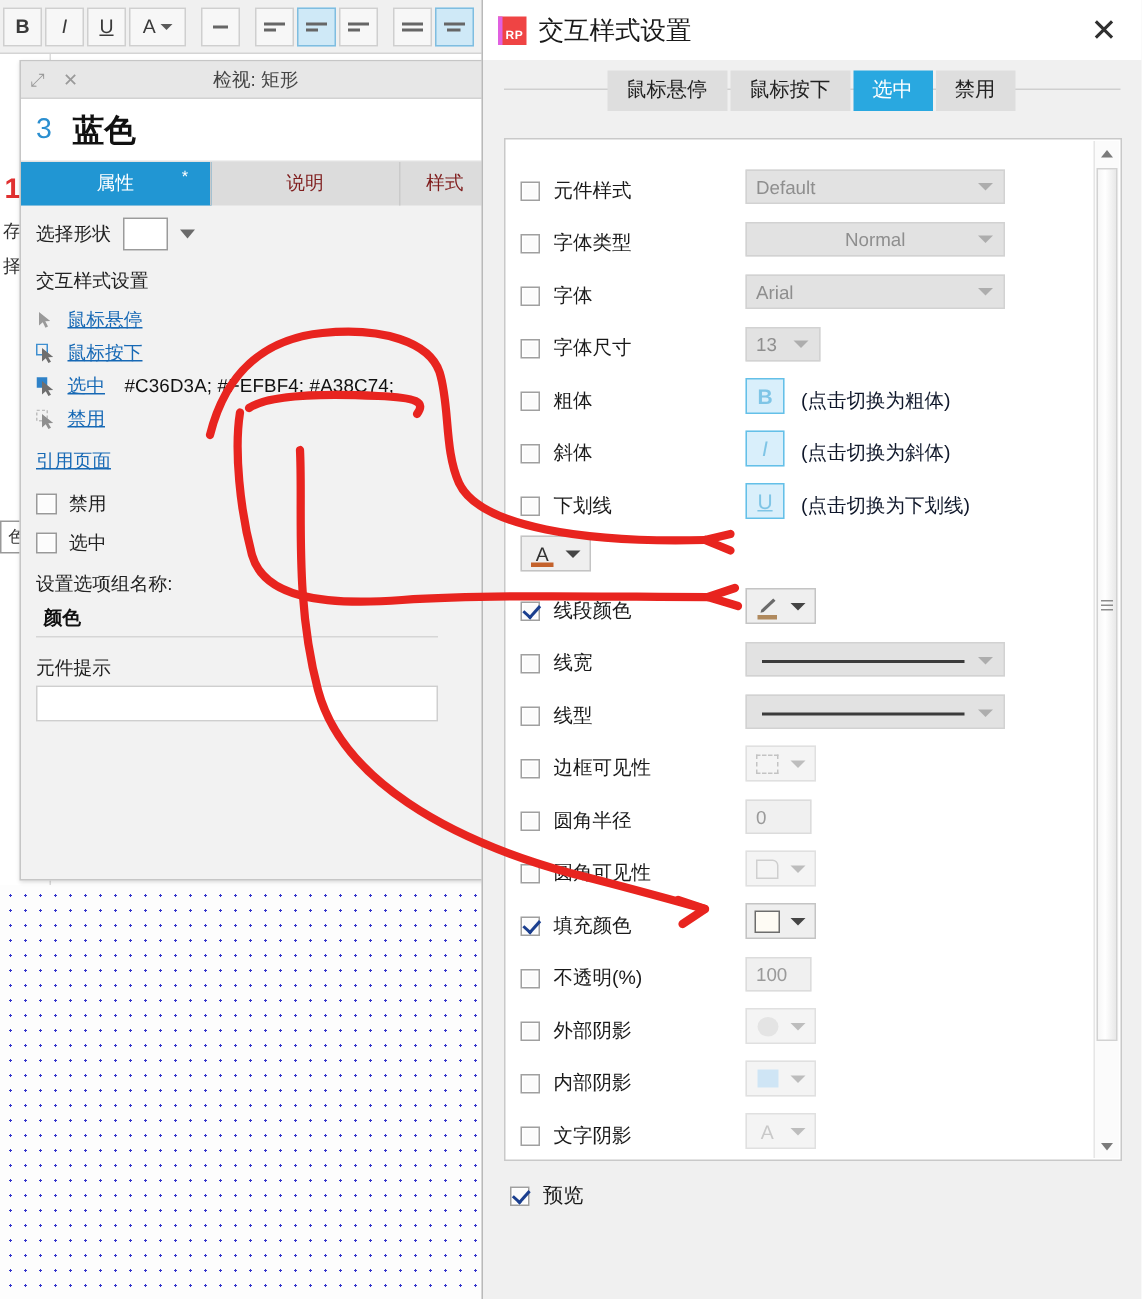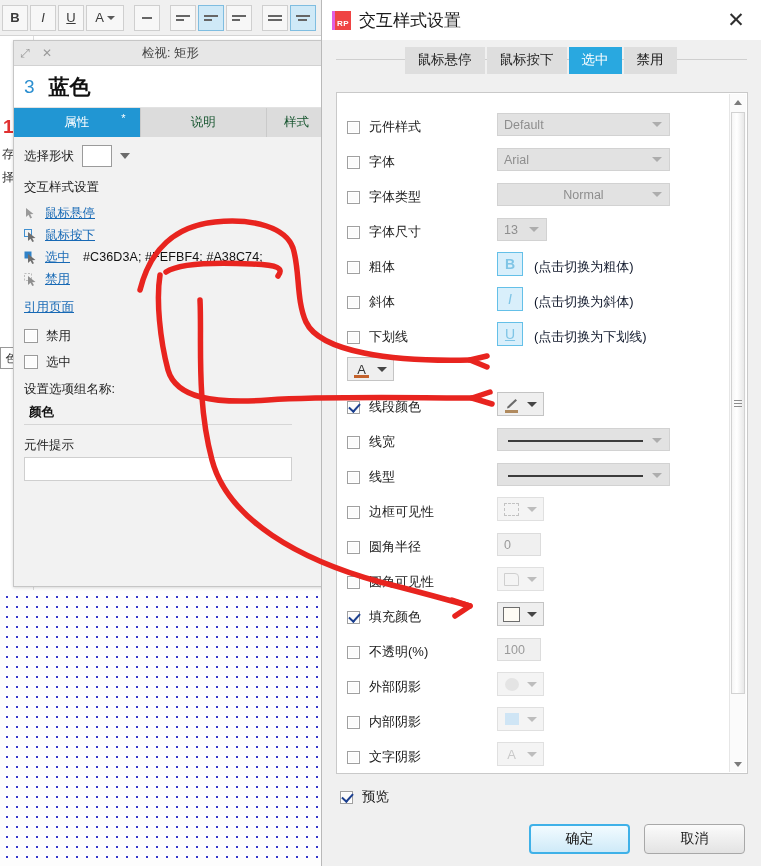--- a/index.html
+++ b/index.html
@@ -68,21 +68,21 @@
   .insp-title .txt { position: absolute; left: 0; right: 0; text-align: center; }
   .insp-head {
     height: 42px; background: #fff; border-bottom: 1px solid #e2e2e2;
     display: flex; align-items: center; padding: 0 10px; gap: 14px;
   }
   .insp-head .num { color: #2b8fd0; font-size: 19px; }
   .insp-head .nm { color: #111; font-size: 21px; font-weight: bold; }
   .insp-tabs { display: flex; height: 29px; background: #dcdcdc; }
   .insp-tab {
     flex: 1; display: flex; align-items: center; justify-content: center;
-    font-size: 12.5px; color: #14532d; border-right: 1px solid #cacaca; position: relative;
+    font-size: 12.5px; color: #7f1d1d; border-right: 1px solid #cacaca; position: relative;
   }
   .insp-tab.active { background: #2196d3; color: #fff; }
   .insp-tab .star { position: absolute; right: 14px; top: 4px; font-size: 11px; }
   .insp-body { padding: 8px 10px; font-size: 12.5px; color: #222; }
   .row-shape { display:flex; align-items:center; gap:8px; margin-bottom:12px;}
   .shape-sw { width:30px; height:22px; border:1px solid #9b9b9b; background:#fff; }
   .sel-caret { width:0;height:0;border-left:5px solid transparent;border-right:5px solid transparent;border-top:6px solid #6b6b6b;}
   .sect-title { font-size:12.5px; color:#222; margin:2px 0 6px; }
   .state-row { display:flex; align-items:center; gap:7px; height:22px; }
   .state-ic { width:14px; height:13px; position:relative; }
@@ -380,35 +380,35 @@
             </div>
           <div class="sel wide">
             <span>Default</span>
             <span class="ar"></span>
             </div>
         </div>
 
         <div class="prow">
           <div class="lbl">
               <span class="ck"></span>
+            <span>字体类型</span>
+            </div>
+          <div class="sel wide" style="justify-content:center">
+            <span>Normal</span>
+            <span class="ar"></span>
+            </div>
+        </div>
+
+        <div class="prow">
+          <div class="lbl">
+              <span class="ck"></span>
             <span>字体</span>
             </div>
           <div class="sel wide">
             <span>Arial</span>
-            <span class="ar"></span>
-            </div>
-        </div>
-
-        <div class="prow">
-          <div class="lbl">
-              <span class="ck"></span>
-            <span>字体类型</span>
-            </div>
-          <div class="sel wide" style="justify-content:center">
-            <span>Normal</span>
             <span class="ar"></span>
             </div>
         </div>
 
         <div class="prow">
           <div class="lbl">
               <span class="ck"></span>
             <span>字体尺寸</span>
             </div>
           <div class="sel w60">
@@ -596,24 +596,20 @@
             <i class="vs-dn"></i>
           </div>
       </div>
     </div>
 
     <div class="dlg-foot">
       <div class="prev-row">
         <span class="ck checked"></span>
         <span>预览</span>
       </div>
-      <div class="btns">
-        <div class="btn primary">确定</div>
-        <div class="btn">取消</div>
-      </div>
     </div>
   </div>
 
   <svg class="annot" viewBox="0 0 761 866">
     <g fill="none" stroke="#e8241f" stroke-width="5.5" stroke-linecap="round" stroke-linejoin="round">
 
       <path d="M140,290 C150,250 175,226 215,222 C255,218 286,228 293,248
                C300,270 296,300 306,322 C320,352 392,362 470,360"></path>
       <path d="M470,360 L487,356 M470,360 L487,367"></path>
 

